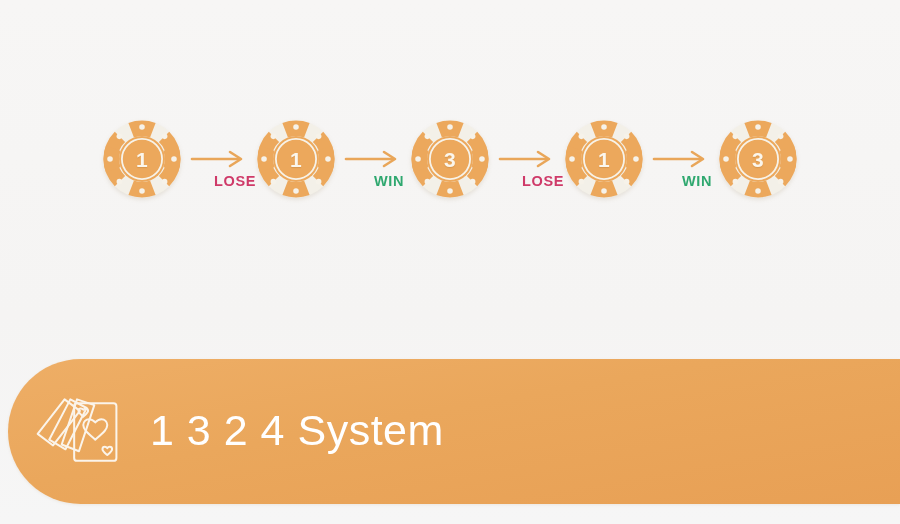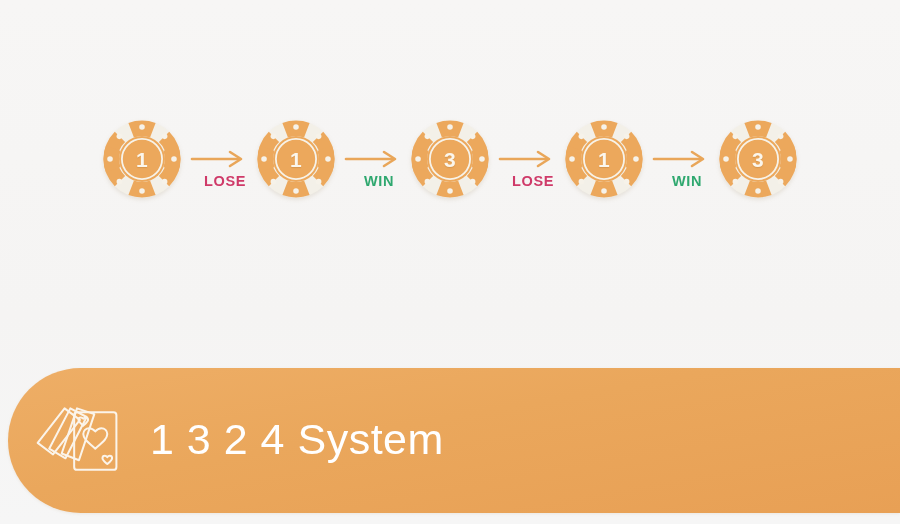--- a/index.html
+++ b/index.html
@@ -92,37 +92,37 @@
 
   .arrow-svg {
     display: block;
     width: 58px;
     height: 20px;
   }
 
   .step-label {
     position: absolute;
     top: 56px;
-    left: 6px;
+    left: 16px;
     width: 72px;
     text-align: center;
     font-size: 14.5px;
     font-weight: bold;
     letter-spacing: 0.6px;
     line-height: 1;
   }
 
   .step-label.lose { color: #cf3a69; }
   .step-label.win  { color: #2fa86f; }
 
   
   #banner {
     position: absolute;
     left: 8px;
-    top: 368px;
+    top: 359px;
     width: 892px;
     height: 145px;
     border-radius: 74px 0 0 74px;
     background: linear-gradient(170deg, #eeae66 0%, #eaa75c 42%, #e8a055 100%);
     display: flex;
     align-items: center;
     box-shadow: 0 1px 3px rgba(150, 110, 50, 0.10);
     overflow: hidden;
   }
 

